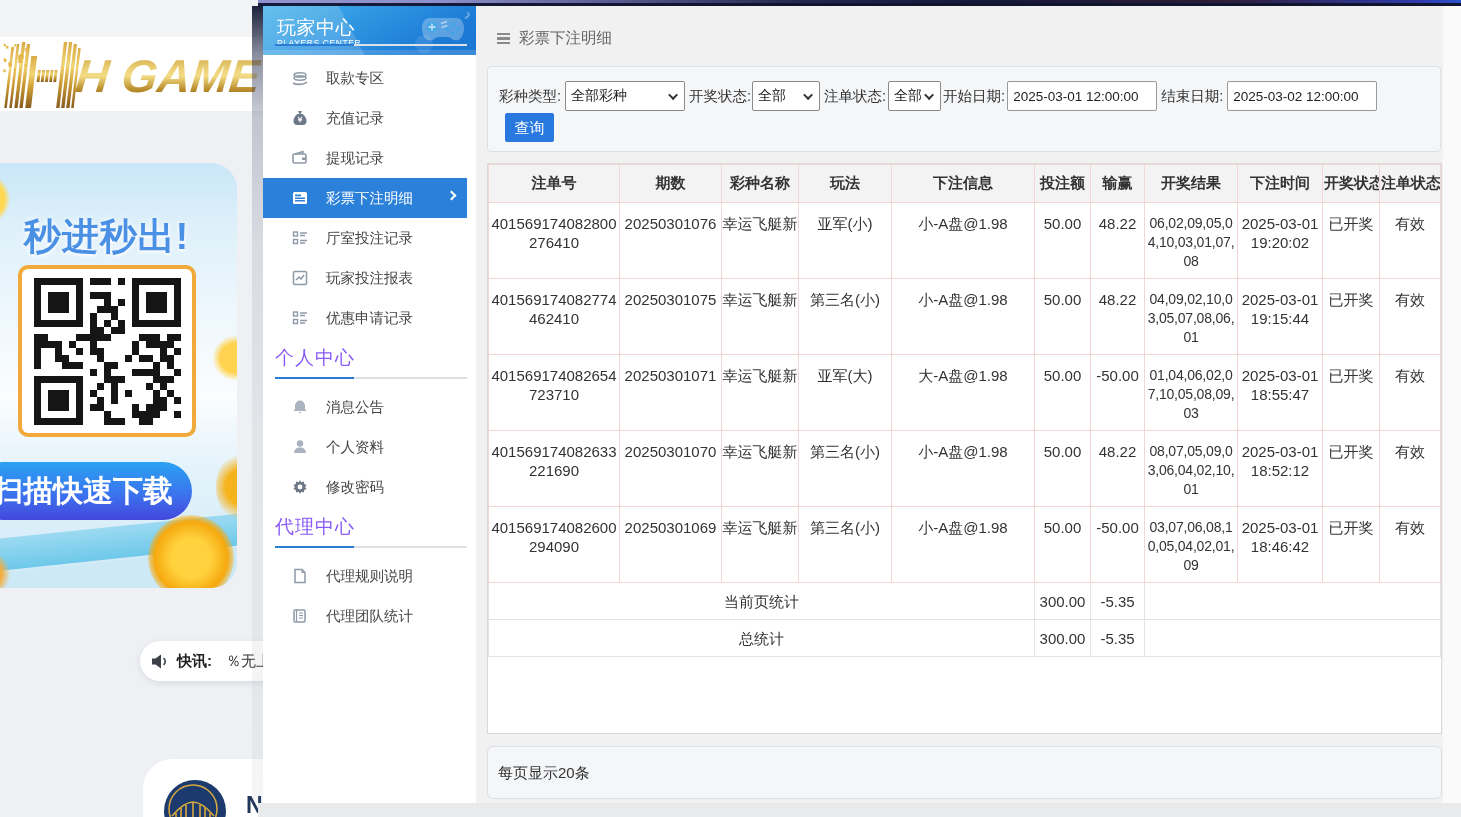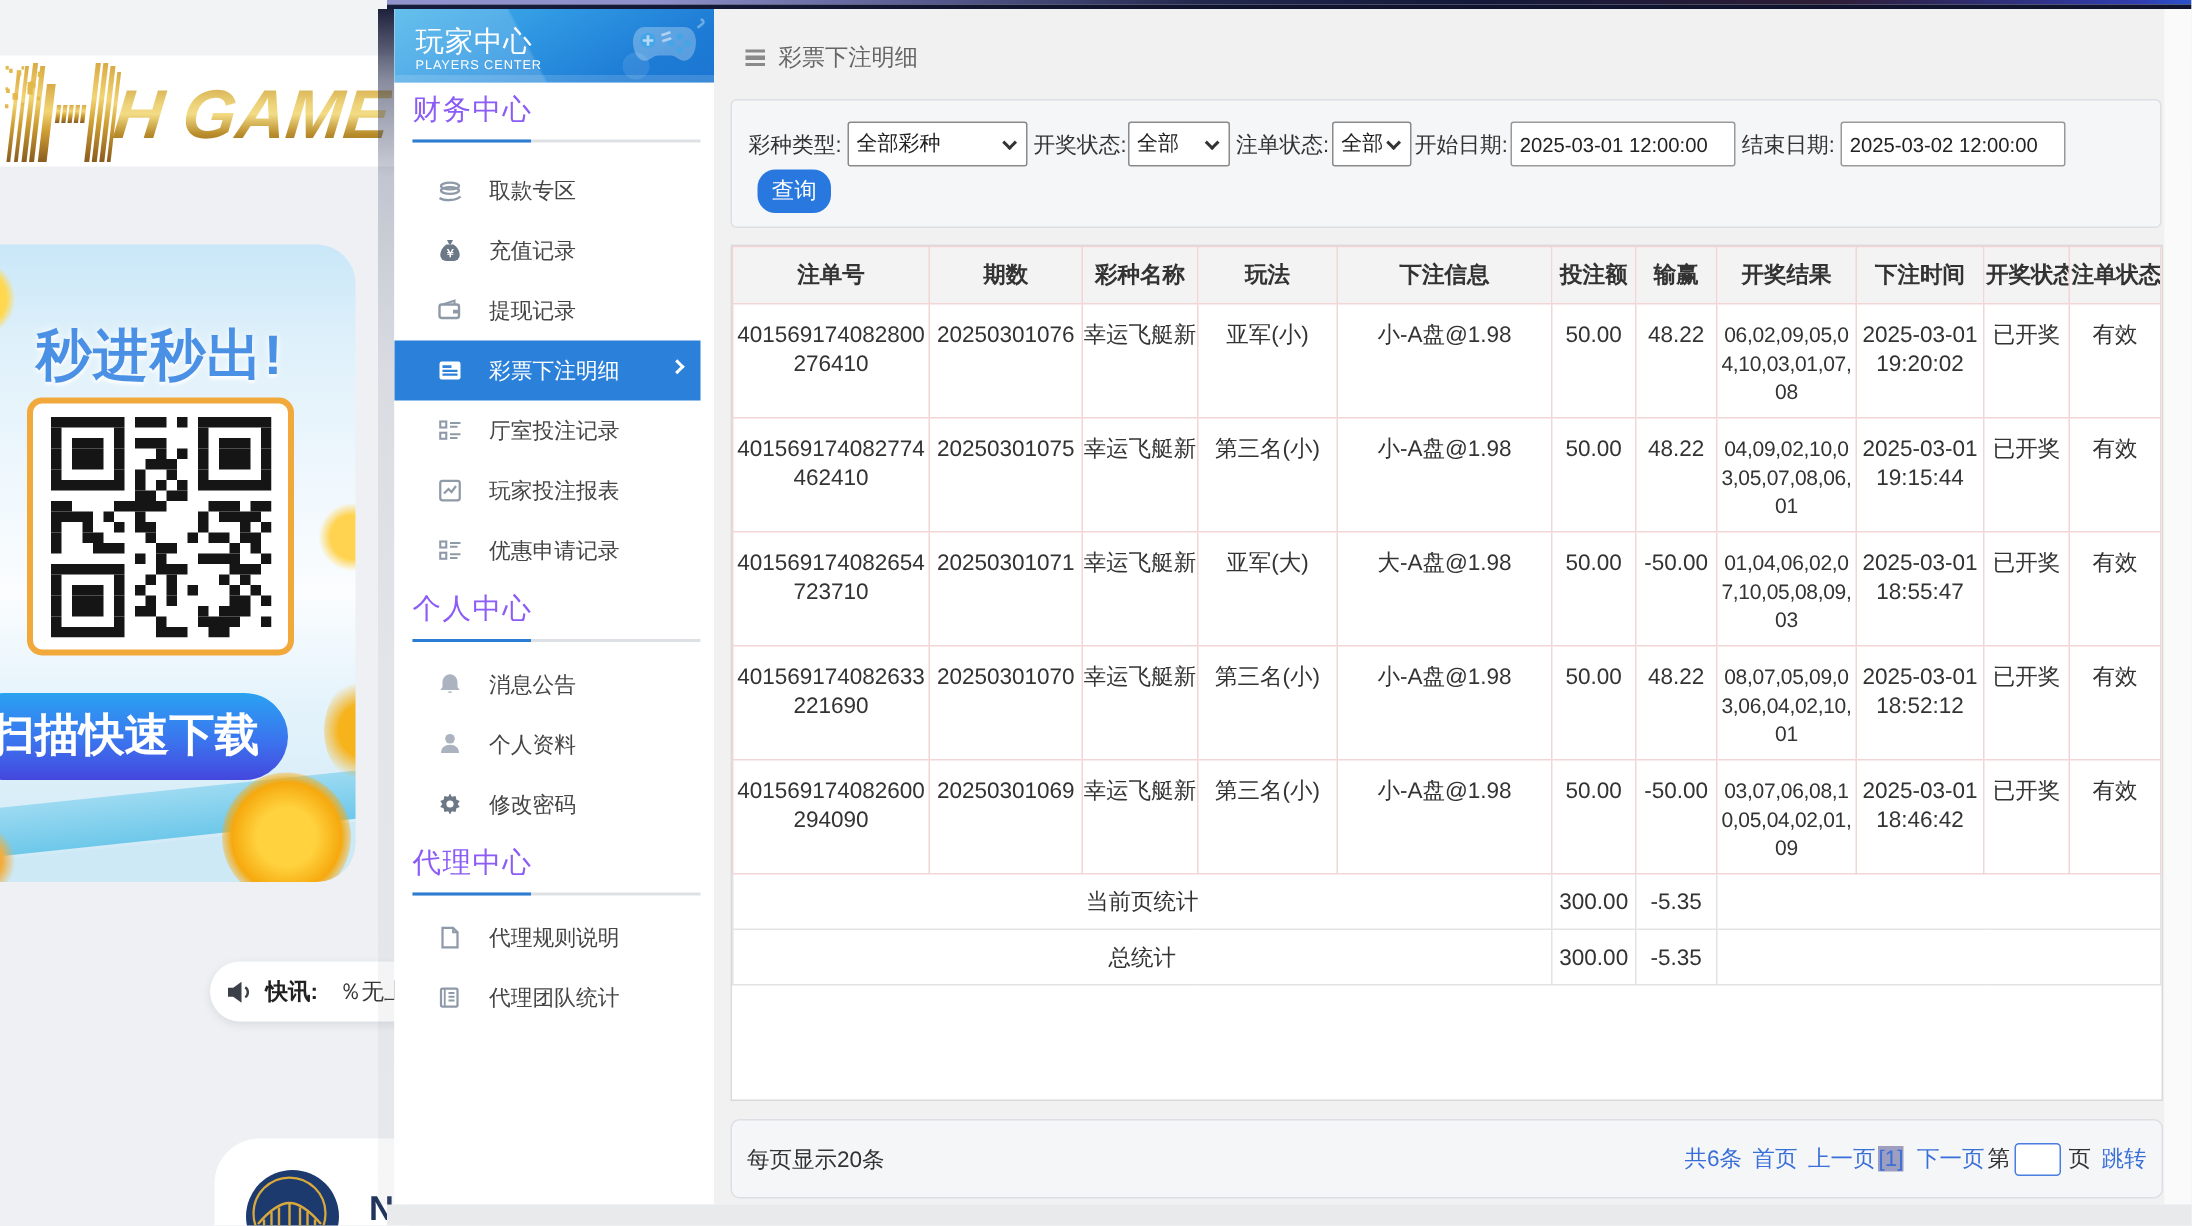--- a/index.html
+++ b/index.html
@@ -20,21 +20,21 @@
 #kuaixun{left:140px;top:641px;width:135px;height:40px;white-space:nowrap;overflow:hidden;background:#fff;border-radius:20px 0 0 20px;box-shadow:0 2px 6px rgba(120,130,150,.18);display:flex;align-items:center}
 #bcard{left:143px;top:759px;width:130px;height:58px;background:#fff;border-radius:30px 0 0 0}
 #teamlogo{left:164px;top:780px;width:62px;height:62px;border-radius:50%;background:#1d3a6e;overflow:hidden}
 
 #m-topstrip{left:258px;top:0;width:1203px;height:3px;background:linear-gradient(90deg,#9093ce 0%,#8d90ca 15%,#565a8e 30%,#23284e 45%,#14183a 60%,#2e1d36 80%,#313db0 97%,#2b52cc 100%)}
 #m-darkline{left:258px;top:3px;width:1203px;height:3px;background:linear-gradient(90deg,#171c3e 0%,#10142e 40%,#10142e 100%)}
 #m-shadow{left:252px;top:6px;width:11px;height:797px;background:linear-gradient(180deg,rgba(18,22,50,.95) 0%,rgba(40,46,80,.55) 6%,rgba(90,98,125,.30) 14%,rgba(120,126,145,.18) 30%,rgba(140,145,158,.12) 55%,rgba(150,153,163,.09) 100%)}
 #modal{left:263px;top:6px;width:1198px;height:797px;background:#fff}
 #below-modal{left:258px;top:803px;width:1203px;height:14px;background:#e9eaec}
 
-#sidebar{position:absolute;left:0;top:0;width:213px;height:797px;background:#fff;padding-top:49px}
+#sidebar{position:absolute;left:0;top:0;width:213px;height:797px;background:#fff;}
 #sb-head{position:absolute;left:0;top:0;width:213px;height:49px;background:linear-gradient(150deg,#47b4e9 0%,#2f97e2 40%,#1d7bd5 78%,#1b76d2 100%);overflow:hidden}
 #sb-head .t1{position:absolute;left:14px;top:9px;font-size:19px;color:#fff;letter-spacing:0.5px}
 #sb-head .t2{position:absolute;left:14px;top:32px;font-size:8.5px;color:#fff;letter-spacing:0.6px}
 .sec-title{margin:0 0 0 12px;font-size:19px;height:22px;line-height:22px;color:#8b5cf6;letter-spacing:1px}
 .sec-rule{height:2px;background:#dde1e6;margin:8px 0 0 12px;width:192px;position:relative}
 .sec-rule i{position:absolute;left:0;top:0;width:79px;height:2px;background:#2a7dd2}
 .mi{height:40px;display:flex;align-items:center;font-size:14.5px;color:#454545}
 .mi .ic{width:16px;height:16px;margin-left:29px;flex:0 0 16px}
 .mi .tx{margin-left:18px}
 .mi.active{background:#2b80d9;color:#fff;position:relative;width:204px}
@@ -42,21 +42,21 @@
 
 #main{position:absolute;left:213px;top:0;width:967px;height:797px;background:#f1f1f2}
 #mhead{position:absolute;left:21px;top:20px;height:24px;display:flex;align-items:center;color:#666;font-size:15.5px}
 #hamb{width:13px;height:11px;border-top:2.5px solid #8a8a8a;border-bottom:2.5px solid #8a8a8a;position:relative;margin-right:9px}
 #hamb:after{content:"";position:absolute;left:0;top:2.5px;width:13px;height:2.5px;background:#8a8a8a}
 #filter{position:absolute;left:11px;top:60px;width:954px;height:86px;background:#f5f6f8;border:1px solid #dcdfe4;border-radius:4px;font-size:14.5px;color:#333}
 .frow{position:absolute;left:11px;top:14px;height:30px;display:flex;align-items:center;white-space:nowrap}
 .sel{height:30px;background:#fff;border:1px solid #8a8a8a;border-radius:2px;font-size:14px;color:#222;display:inline-flex;align-items:center;padding-left:5px;position:relative}
 .sel .chev{position:absolute;right:6px;top:11px;width:7px;height:7px;border-left:2px solid #333;border-bottom:2px solid #333;transform:rotate(-45deg) translateY(-2px)}
 .inp{height:30px;background:#fff;border:1px solid #999;border-radius:2px;font-size:13.5px;color:#222;display:inline-flex;align-items:center;padding-left:5px}
-#qbtn{position:absolute;left:17px;top:46px;width:49px;height:29px;background:#2878df;border-radius:12px;color:#fff;font-size:15px;text-align:center;line-height:29px}
+#qbtn{position:absolute;left:17px;top:46px;width:49px;height:29px;background:#2878df;border-radius:2px;color:#fff;font-size:15px;text-align:center;line-height:29px}
 #tcard{position:absolute;left:11px;top:157px;width:955px;height:571px;background:#fff;border:1px solid #d9d9d9;border-radius:0;overflow:hidden}
 table{border-collapse:collapse;table-layout:fixed;width:100%;font-size:15px;color:#333}
 td,th{border:1px solid #f2d6d6;overflow:hidden}
 th{height:38px;font-size:15px;font-weight:bold;background:#f3f3f3;white-space:nowrap;padding:0 1px}
 td{height:76px;vertical-align:top;text-align:center;padding:11px 1px 0 1px;line-height:19px;word-break:break-all}
 td.res{font-size:14px;white-space:nowrap;letter-spacing:-0.2px}
 td:nth-child(3){padding-left:0;padding-right:0;white-space:nowrap}
 tr.sum td{height:37px;vertical-align:middle;padding:0 2px;border-color:#e3e3e3}
 #pager{position:absolute;left:11px;top:740px;width:955px;height:53px;background:#f5f6f8;border:1px solid #dcdfe4;border-radius:6px;font-size:15px;color:#333}
 #pager .left{position:absolute;left:10px;top:17px}
@@ -527,27 +527,16 @@
               <td colspan="5">总统计</td>
               <td>300.00</td>
               <td>-5.35</td>
               <td colspan="4"></td>
             </tr>
 </tbody>
         </table>
     </div>
     <div id="pager">
       <div class="left">每页显示20条</div>
-      <div class="right">
-        <span>共6条</span>
-          <span style="margin-left:7px">首页</span>
-          <span style="margin-left:7px">上一页</span>
-          <span style="margin-left:2px;background:#9e9ec0">[1]</span>
-          <span style="margin-left:9px">下一页</span>
-          <span class="dark" style="margin-left:2px">第</span>
-          <span id="pgin" style="margin-left:3px"></span>
-          <span class="dark" style="margin-left:5px">页</span>
-          <span style="margin-left:7px">跳转</span>
-      </div>
     </div>
       </div>
 </div>
 <div class="abs" id="below-modal"></div>
 
 </body></html>

